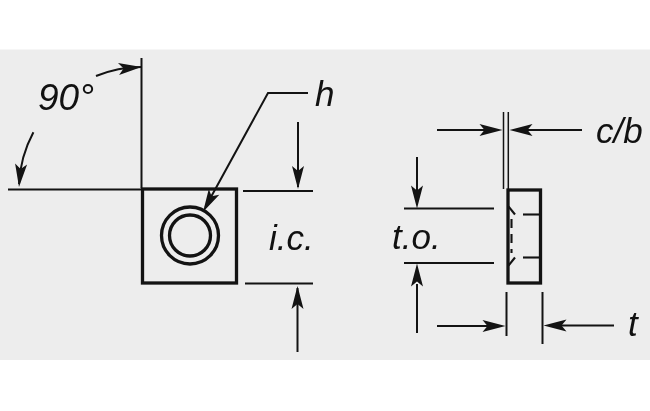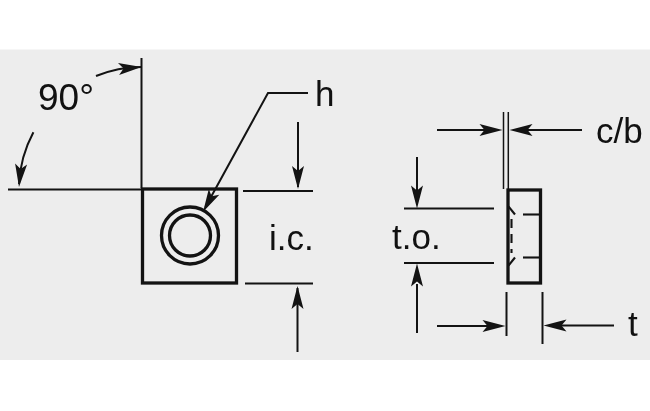--- a/index.html
+++ b/index.html
@@ -3,20 +3,21 @@
 <meta charset="utf-8">
 <style>
   html, body { margin: 0; padding: 0; background: #ffffff; }
   .stage {
     position: relative;
     width: 650px;
     height: 411px;
     background: #ffffff;
     font-family: "Liberation Sans", sans-serif;
     overflow: hidden;
+    font-style: italic;
   }
   svg { position: absolute; left: 0; top: 0; display: block; }
   .ln   { stroke: #131313; fill: none; stroke-width: 2; }
   .thick{ stroke: #131313; fill: none; stroke-width: 3.3; }
   .thin { stroke: #131313; fill: none; stroke-width: 1.5; }
   .dash { stroke: #131313; fill: none; stroke-width: 2.1; }
   .dashed-v { stroke-dasharray: 9 6; }
   .ah   { fill: #131313; stroke: none; }
   .lbl  { fill: #111111; font-family: "Liberation Sans", sans-serif; }
 </style>

